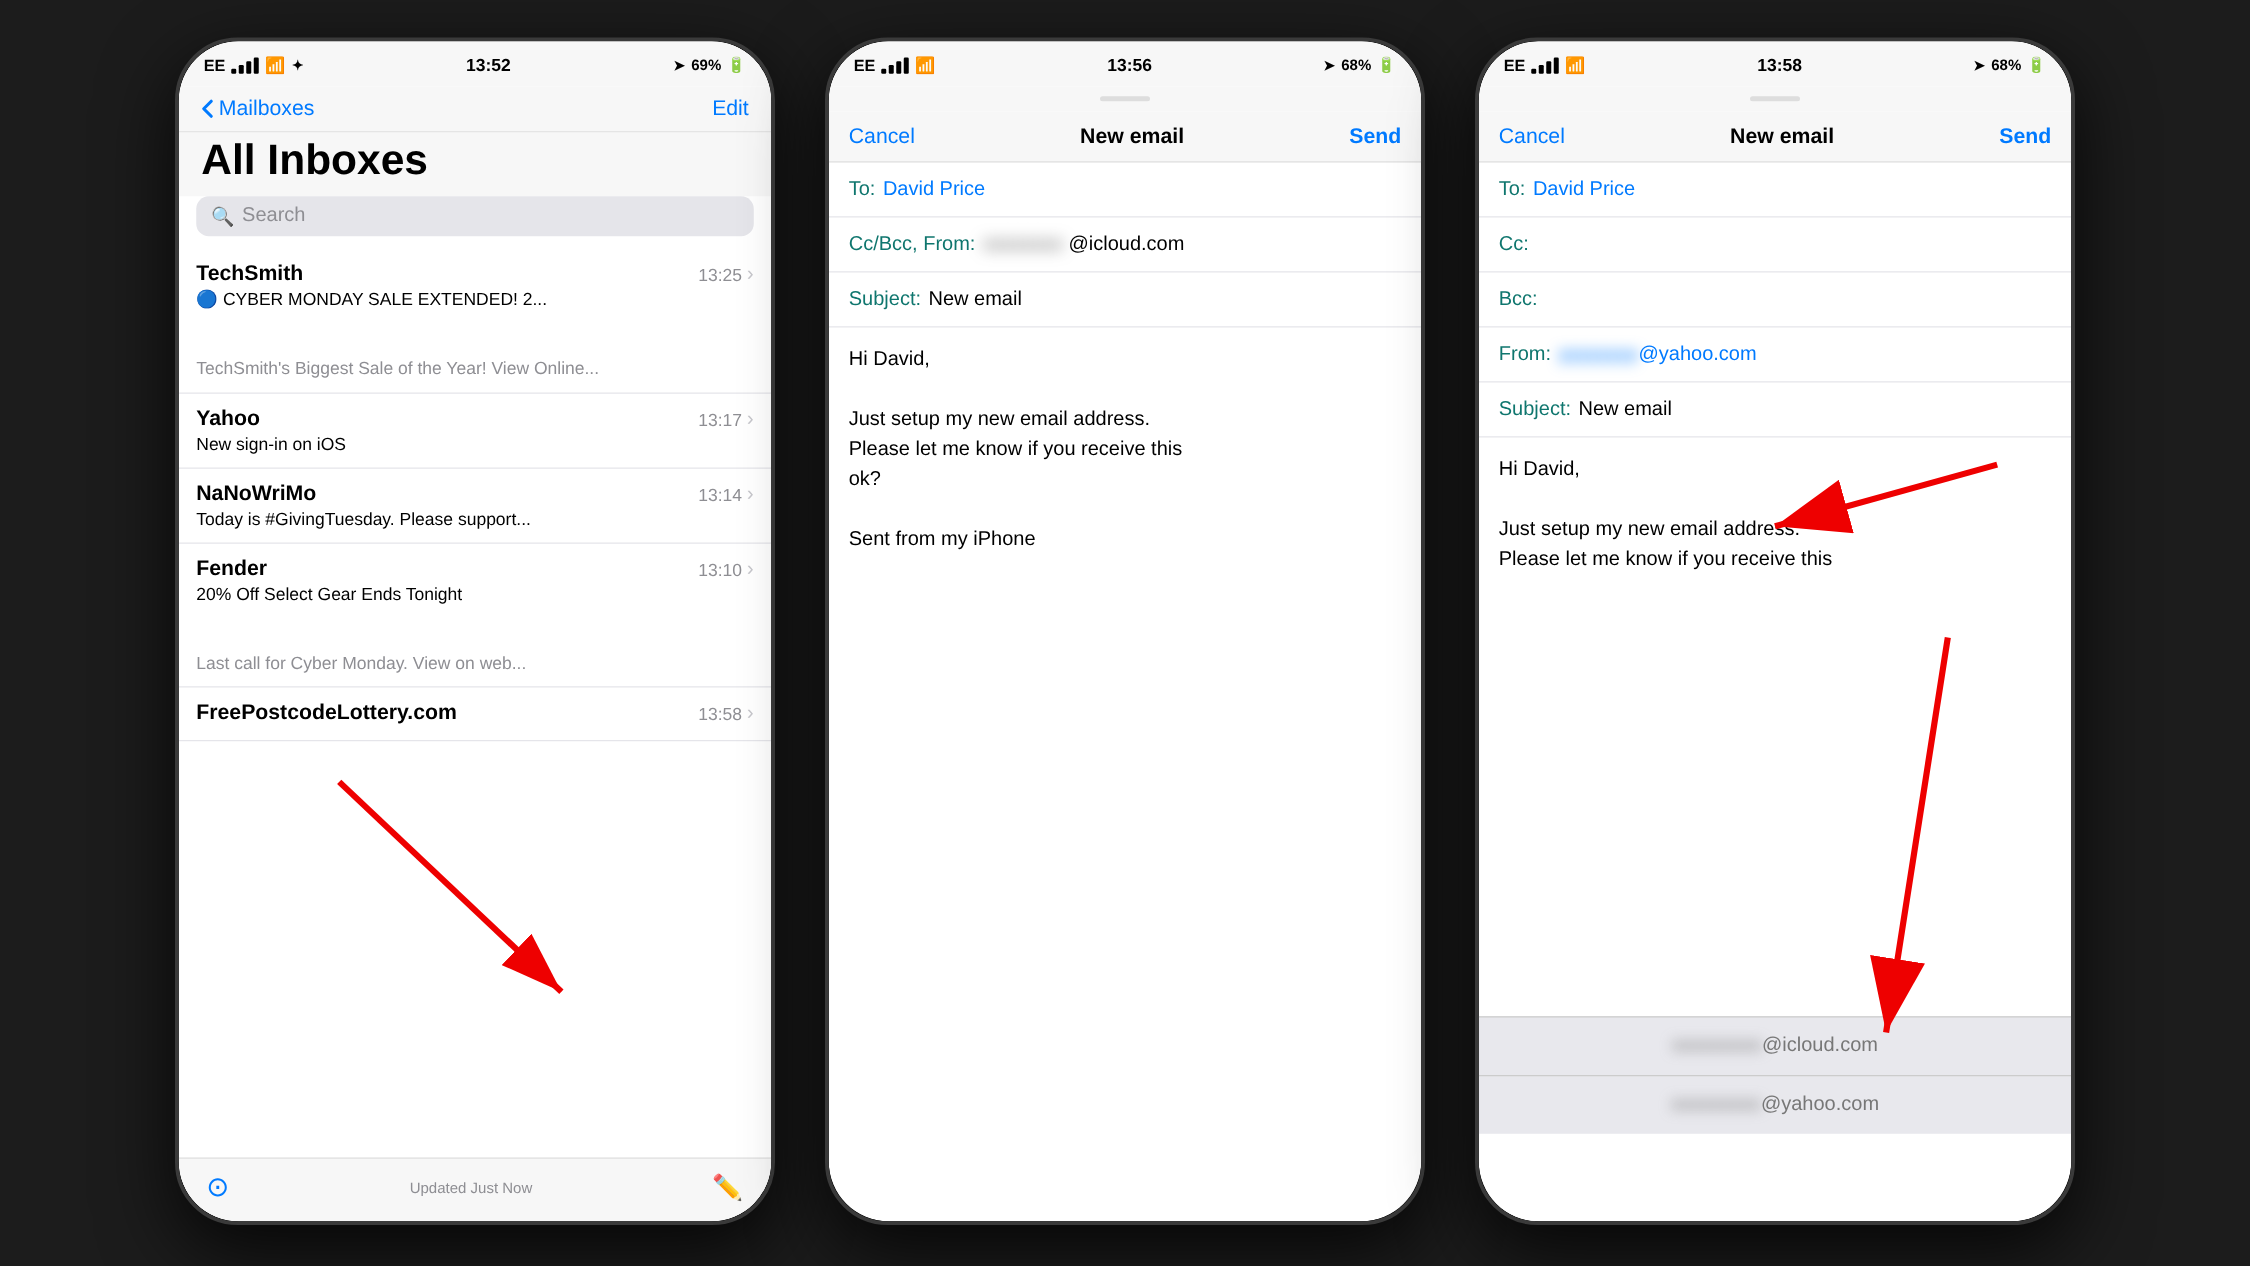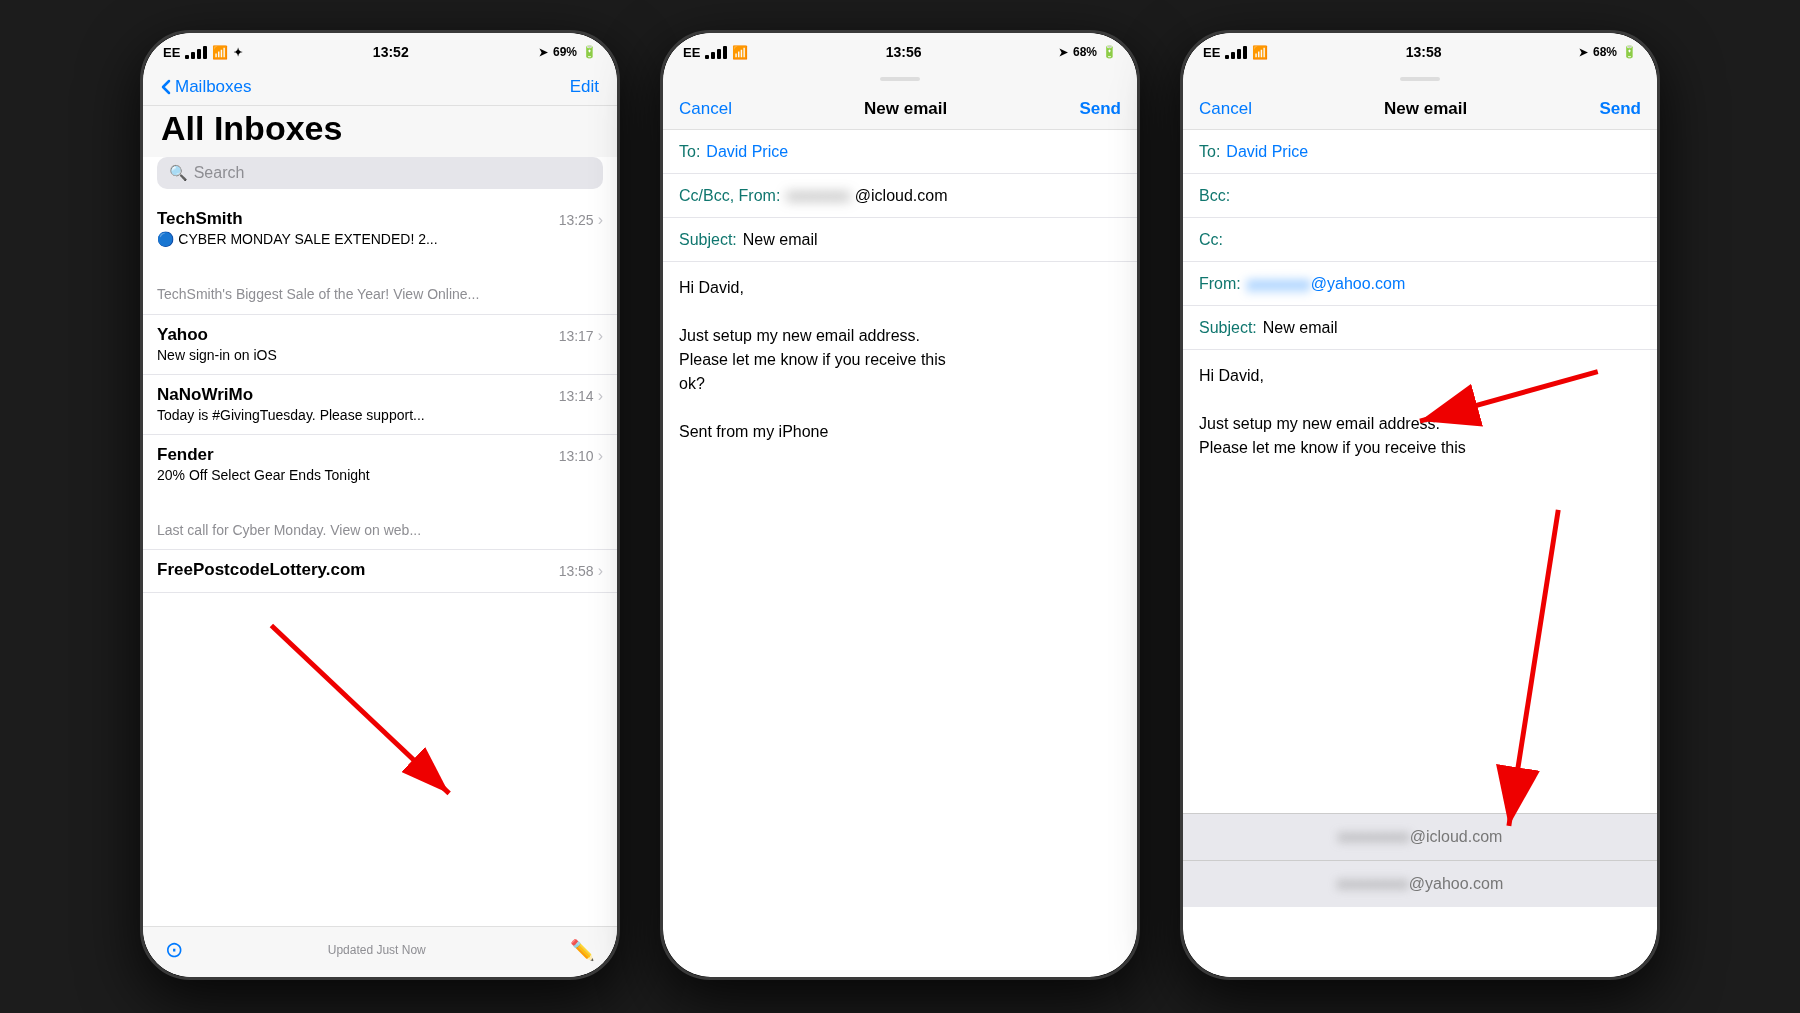--- a/index.html
+++ b/index.html
@@ -452,24 +452,24 @@
         <span class="compose-title">New email</span>
         <span class="compose-send">Send</span>
       </div>
 
       <div class="compose-screen-content">
         <div class="compose-field">
           <span class="compose-label">To:</span>
           <span class="compose-value-blue">David Price</span>
         </div>
         <div class="compose-field">
+          <span class="compose-label">Cc:</span>
+        </div>
+        <div class="compose-field">
           <span class="compose-label">Bcc:</span>
-        </div>
-        <div class="compose-field">
-          <span class="compose-label">Cc:</span>
         </div>
         <div class="compose-field">
           <span class="compose-label">From:</span>
           <span class="compose-value">
             <span class="blurred-text yahoo-blue" style="filter:blur(5px); color:#007aff;">yyyyyyyy</span><span class="yahoo-blue">@yahoo.com</span>
           </span>
         </div>
         <div class="compose-field">
           <span class="compose-label">Subject:</span>
           <span class="compose-value">New email</span>

